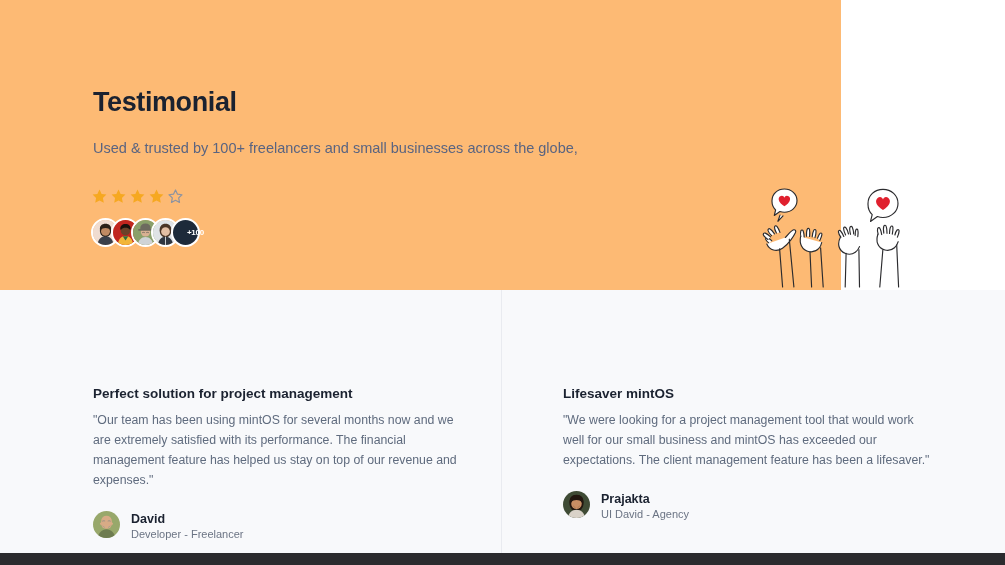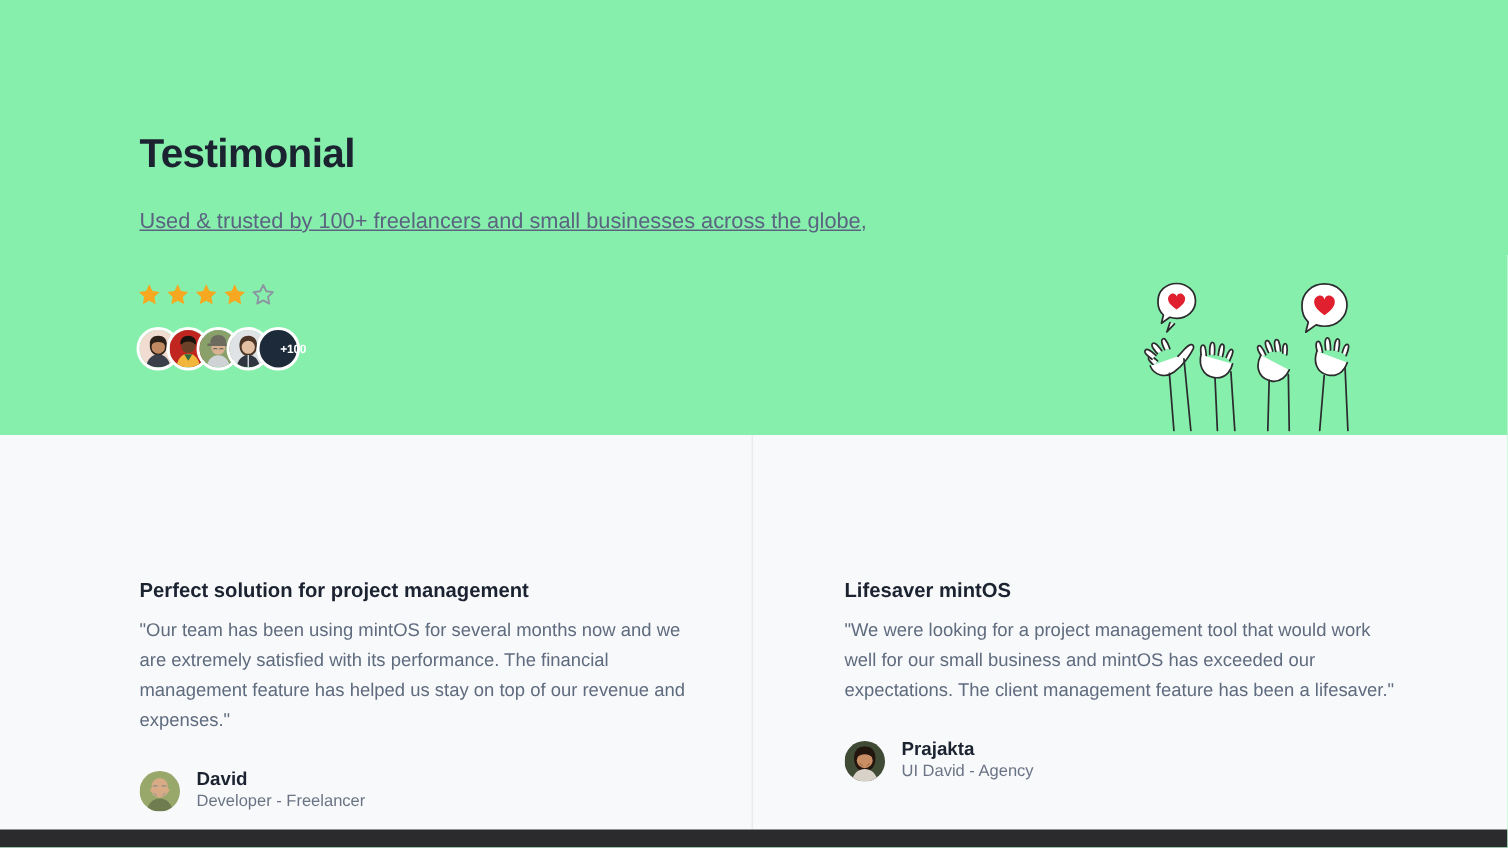--- a/index.html
+++ b/index.html
@@ -13,23 +13,23 @@
   body {
     font-family: "Liberation Sans", sans-serif;
     background: #ffffff;
     position: relative;
   }
 
   
   .hero {
     position: absolute;
     left: 0; top: 0;
-    width: 1005px;
+    width: 841px;
     height: 290px;
-    background: #86efac;
+    background: #fdba74;
   }
 
   .hero-copy {
     position: absolute;
     left: 93px;
     top: 88px;
     width: 560px;
   }
 
   .page-title {
@@ -39,21 +39,21 @@
     letter-spacing: -0.4px;
     line-height: 1.1;
   }
 
   .subtitle {
     margin-top: 20px;
     font-size: 14.5px;
     line-height: 1.42;
     color: #5a6480;
   }
-  .subtitle .line { display: block; text-decoration: underline; }
+  .subtitle .line { display: block; }
 
   
   .stars {
     position: absolute;
     left: 91px;
     top: 188px;
     display: flex;
     gap: 2px;
     align-items: center;
   }
@@ -136,21 +136,21 @@
     margin-bottom: 10px;
   }
   .card-quote {
     font-size: 12.3px;
     line-height: 1.62;
     color: #5f6b7e;
   }
   .card-author {
     margin-top: 20px;
     display: flex;
-    align-items: flex-end;
+    align-items: flex-start;
     gap: 11px;
   }
   .author-avatar {
     width: 27px; height: 27px;
     border-radius: 50%;
     overflow: hidden;
     flex: none;
   }
   .author-avatar svg { display: block; width: 100%; height: 100%; }
   .author-name {

